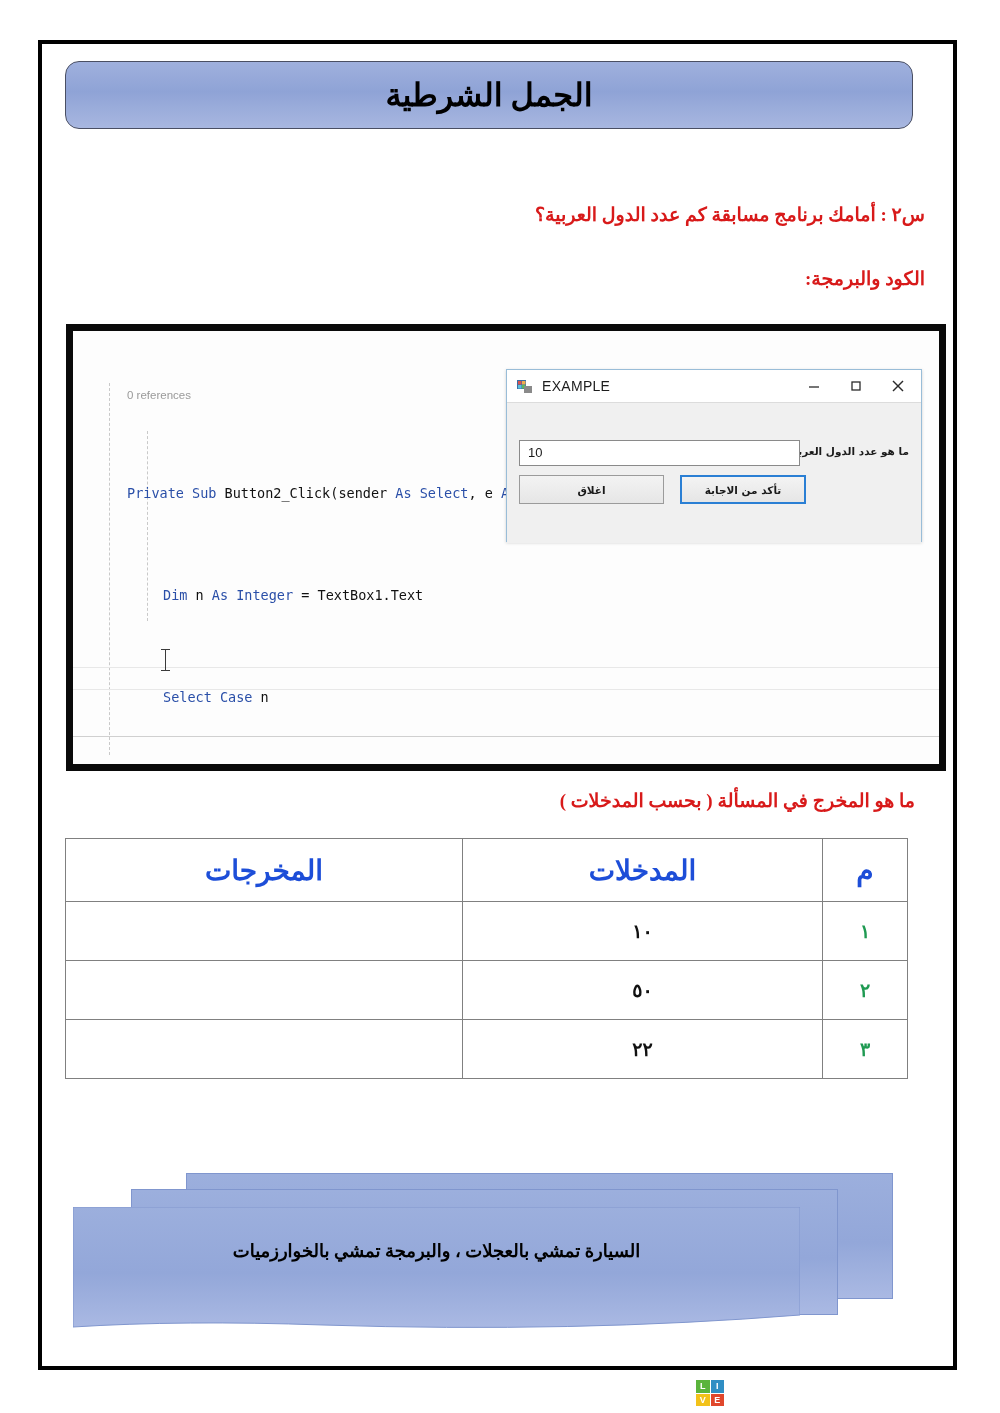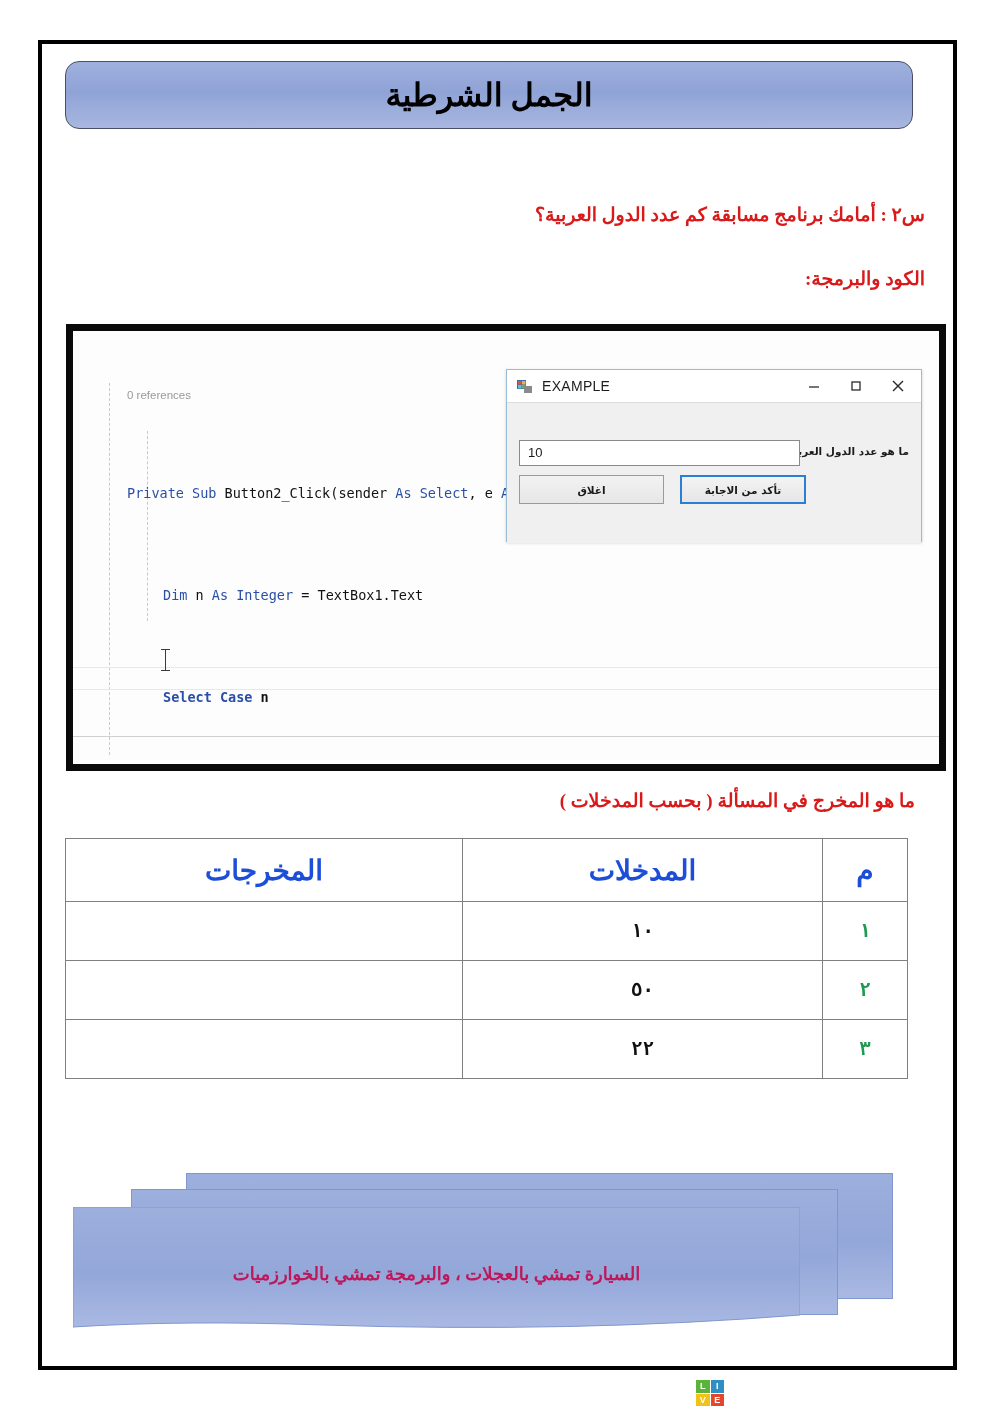--- a/index.html
+++ b/index.html
@@ -264,21 +264,21 @@
   }
   .ans-table th {
     height: 62px;
     font-family: "Liberation Serif", serif;
     font-size: 28px;
     font-weight: bold;
     color: #1d4ed8;
   }
   .ans-table td {
     height: 58px;
-    font-family: Liberation Mono, monospace;
+    font-family: Liberation Serif, serif;
     font-size: 19px;
     font-weight: bold;
     color: #111111;
   }
   .ans-table td.idx {
     color: #1f9a52;
     font-size: 19px;
   }
   .col-idx { width: 85px; }
   .col-in  { width: 360px; }
@@ -315,30 +315,30 @@
     top: 34px;
     width: 727px;
     height: 126px;
     border: none;
     background: none;
   }
   .front-svg { display: block; }
   .footer-text {
     position: absolute;
     left: 0;
-    top: 46px;
+    top: 23px;
     width: 727px;
     height: 110px;
     display: flex;
     align-items: center;
     justify-content: center;
     font-family: "Liberation Serif", serif;
     font-weight: bold;
     font-size: 18px;
-    color: #be185d;
+    color: #000000;
     direction: rtl;
     pointer-events: none;
   }
 
   
   .lw-logo {
     position: absolute;
     left: 696px;
     top: 1377px;
     display: flex;
@@ -393,21 +393,21 @@
     <div class="hrule" style="top:358px;"></div>
     <div class="hrule strong" style="top:405px;"></div>
 
     <div class="code-area">
       <div class="codelens">0 references</div>
 
       <div class="code-line" style="padding-left:18px;"><span class="kw">Private</span> <span class="kw">Sub</span> <span class="ident">Button2_Click</span><span class="paren">(</span><span class="ident">sender</span> <span class="kw">As</span> <span class="kw">Select</span><span class="paren">,</span> <span class="ident">e</span> <span class="kw">As</span> <span class="type">EventArg</span></div>
 
       <div class="code-line" style="padding-left:54px;"><span class="kw">Dim</span> <span class="ident">n</span> <span class="kw">As</span> <span class="kw">Integer</span> <span class="op">=</span> <span class="ident">TextBox1.Text</span></div>
 
-      <div class="code-line" style="padding-left:54px;font-weight:bold;"><span class="kw">Select Case</span> <span class="ident">n</span></div>
+      <div class="code-line" style="padding-left:54px;"><span class="kw">Select Case</span> <span class="ident">n</span></div>
 
       
 
       
 
       
 
       
 
       

